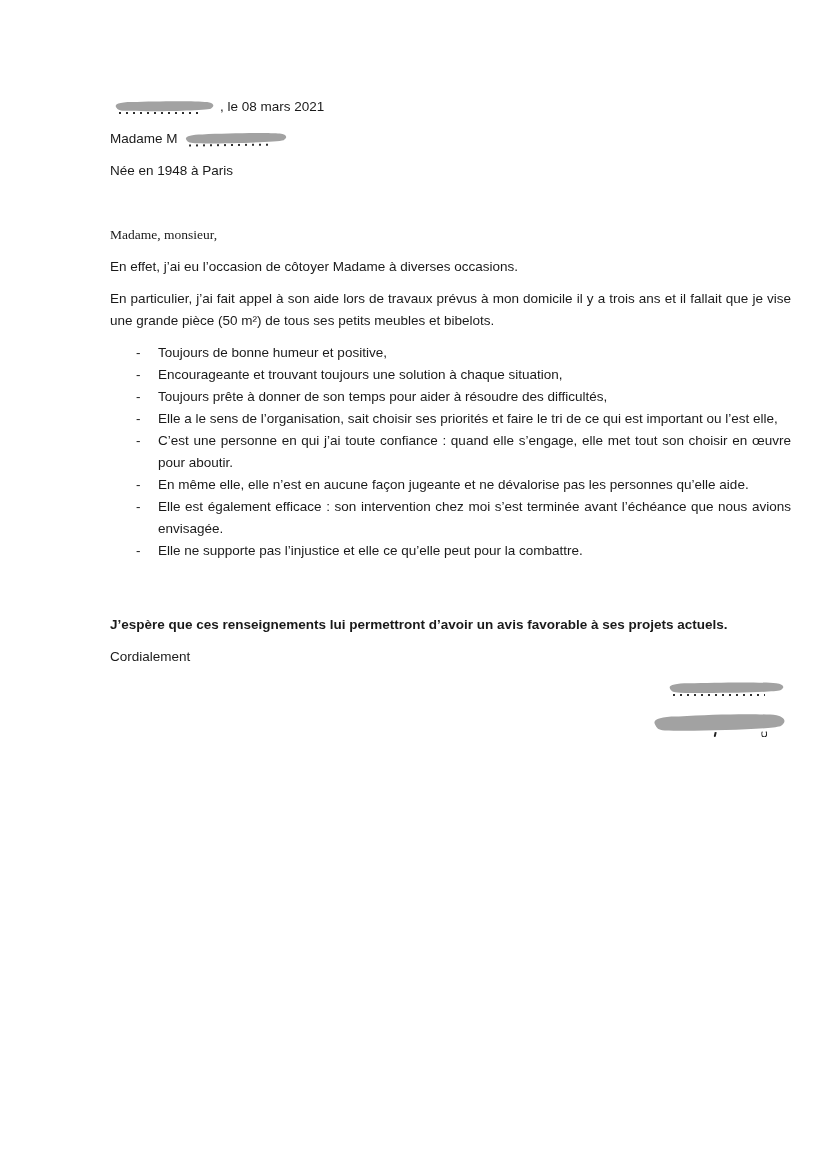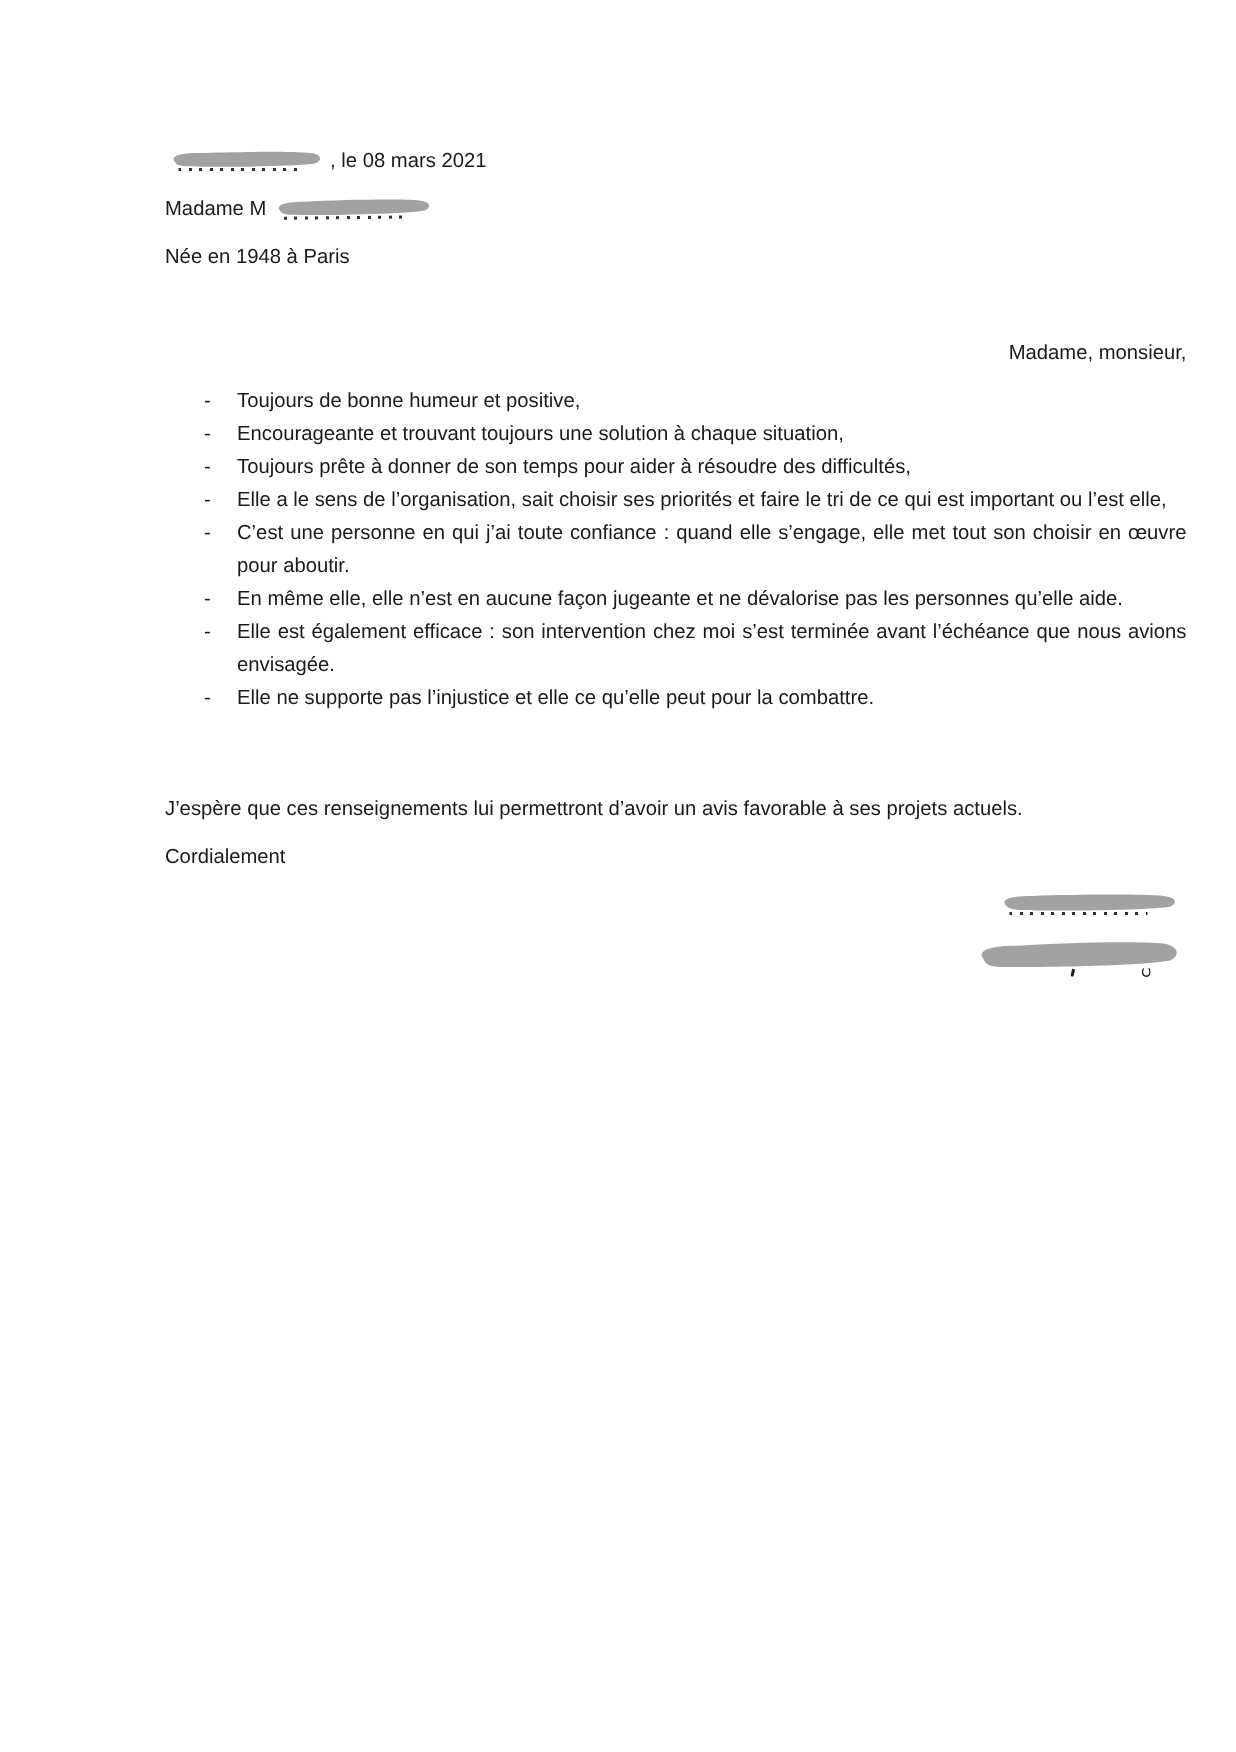--- a/index.html
+++ b/index.html
@@ -13,31 +13,31 @@
   }
   .page {
     box-sizing: border-box;
     width: 824px; height: 1168px;
     padding: 96px 72px 0 71px;
     display: flex;
     flex-direction: column;
     margin-left: 39px;
   }
   p { margin: 0 0 10px 0; }
-  .salutation { margin-top: 32px; text-align: right; }
+  .salutation { margin-top: 32px; text-align: left; font-family: Liberation Serif, serif; }
   .intro { margin-top: 62px; text-indent: 102px; }
   .justify { text-align: justify; }
   .indent-half { text-indent: 48px; }
 
   ul.qualities { list-style: none; margin: 0 0 10px 0; padding: 0; }
   ul.qualities li { display: flex; }
   .bullet-dash { flex: 0 0 auto; width: 22px; padding-left: 26px; }
   .li-text { flex: 1; text-align: justify; }
 
-  .hope { margin-top: 42px; }
+  .hope { margin-top: 42px; font-weight: bold; }
 
   .signature-block {
     align-self: flex-end;
     margin-top: 2px;
     display: flex;
     flex-direction: column;
     align-items: flex-end;
   }
 
   
@@ -76,21 +76,23 @@
 
   <p><span>Madame M</span><span class="redact r-name"><svg viewBox="0 0 120 16" preserveAspectRatio="none">
           <path d="M7,10 C4,6 10,3.5 24,3.5 C50,2.5 92,2 106,3.5 C113,4.5 115,8 110,11 C102,13.5 40,14.5 16,13.5 C9,13 8.5,12 7,10 Z" fill="#a2a2a2"></path>
         </svg><span class="peek"></span></span></p>
 
   <p>Née en 1948 à Paris</p>
 
   <p class="salutation">Madame, monsieur,</p>
 
 
+  <p>En effet, j’ai eu l’occasion de côtoyer Madame à diverses occasions.</p>
 
+  <p class="justify">En particulier, j’ai fait appel à son aide lors de travaux prévus à mon domicile il y a trois ans et il fallait que je vise une grande pièce (50 m²) de tous ses petits meubles et bibelots.</p>
 
 
   <ul class="qualities">
     <li>
         <span class="bullet-dash">-</span>
         <span class="li-text">Toujours de bonne humeur et positive,</span>
       </li>
     <li>
         <span class="bullet-dash">-</span>
         <span class="li-text">Encourageante et trouvant toujours une solution à chaque situation,</span>

